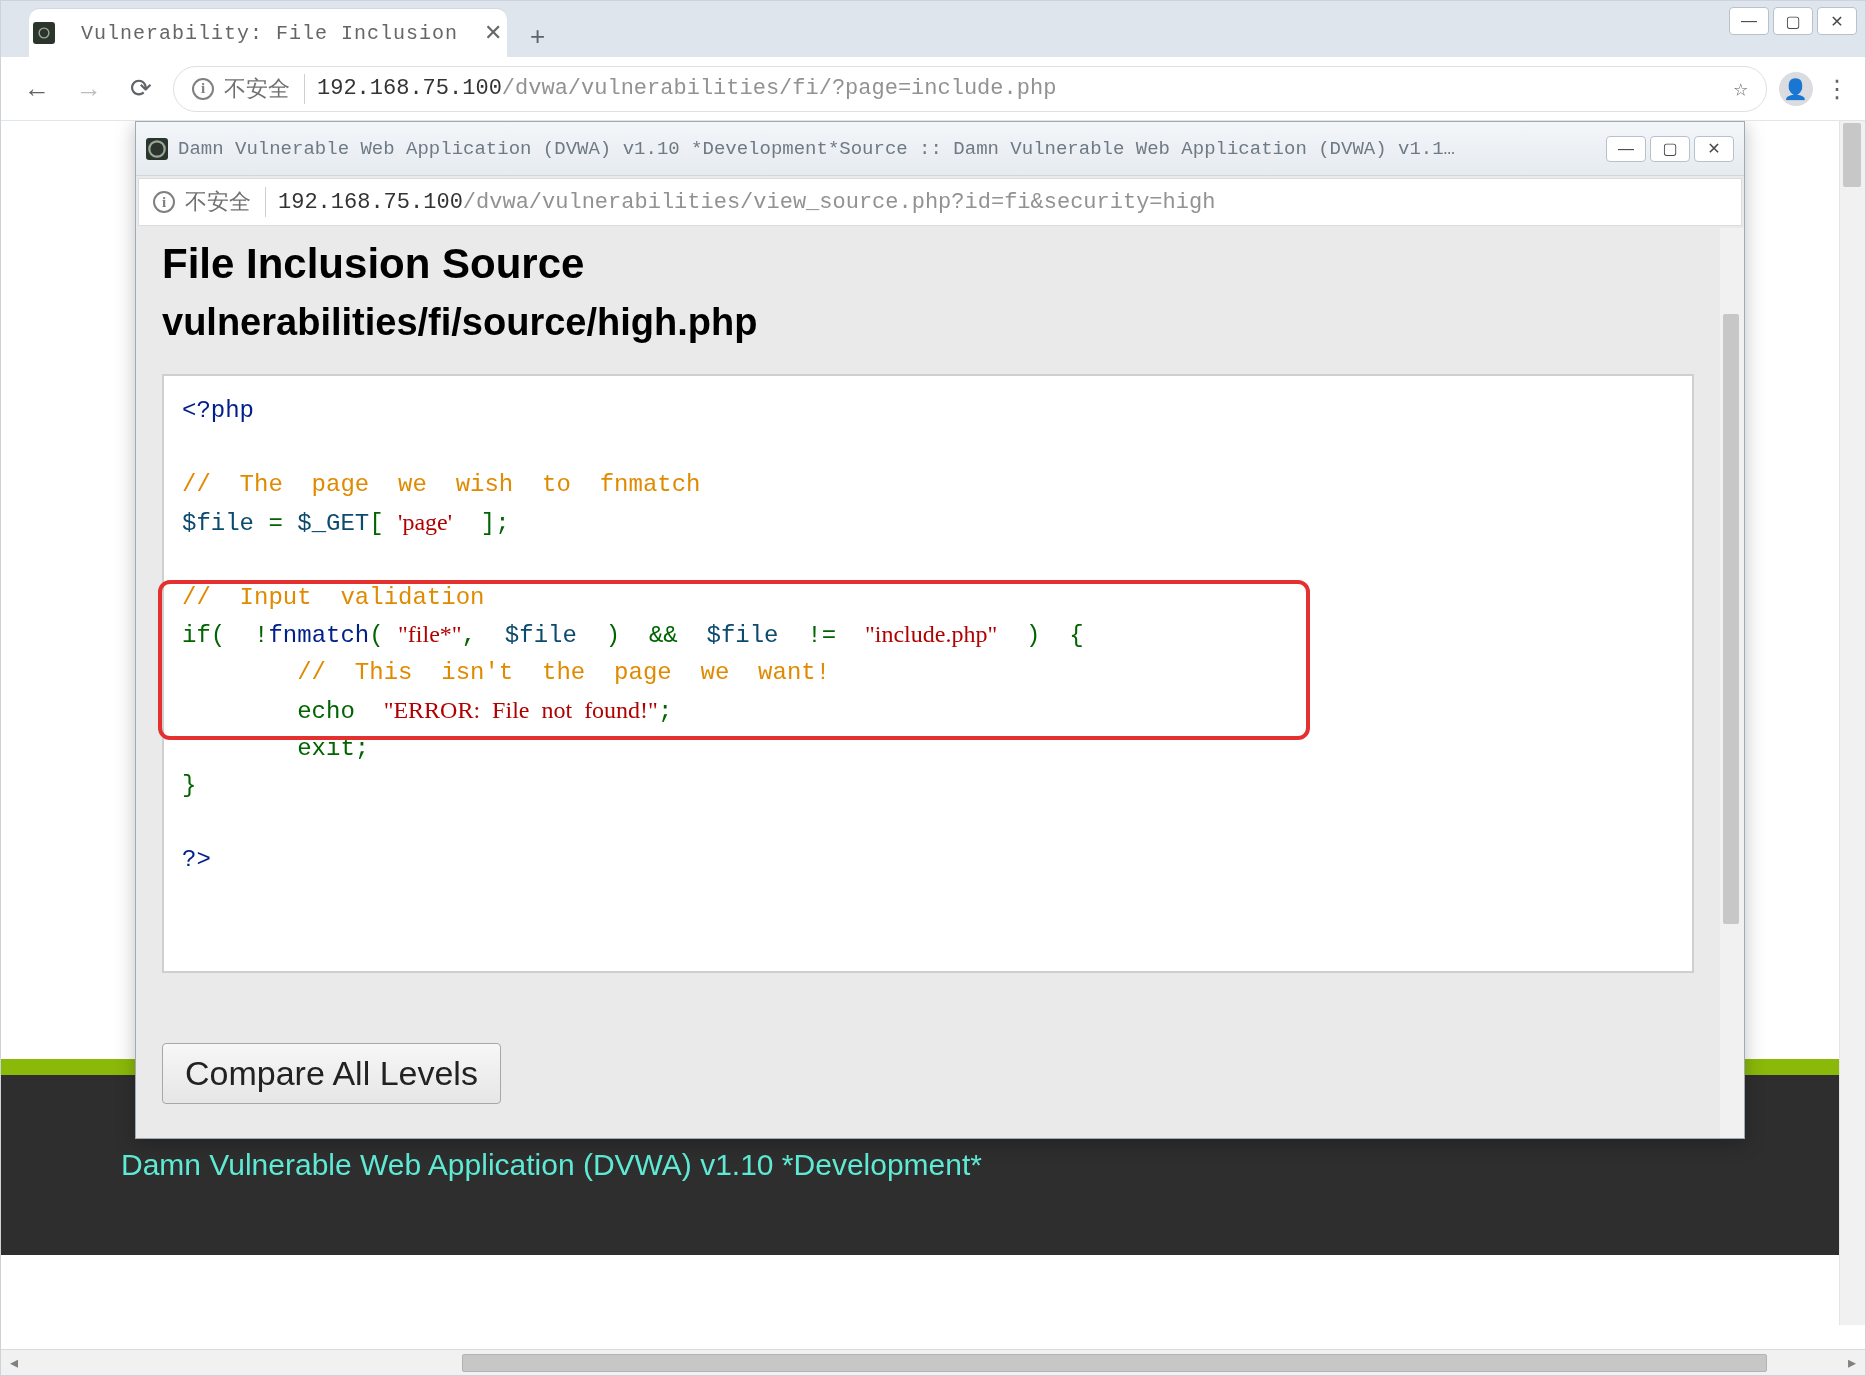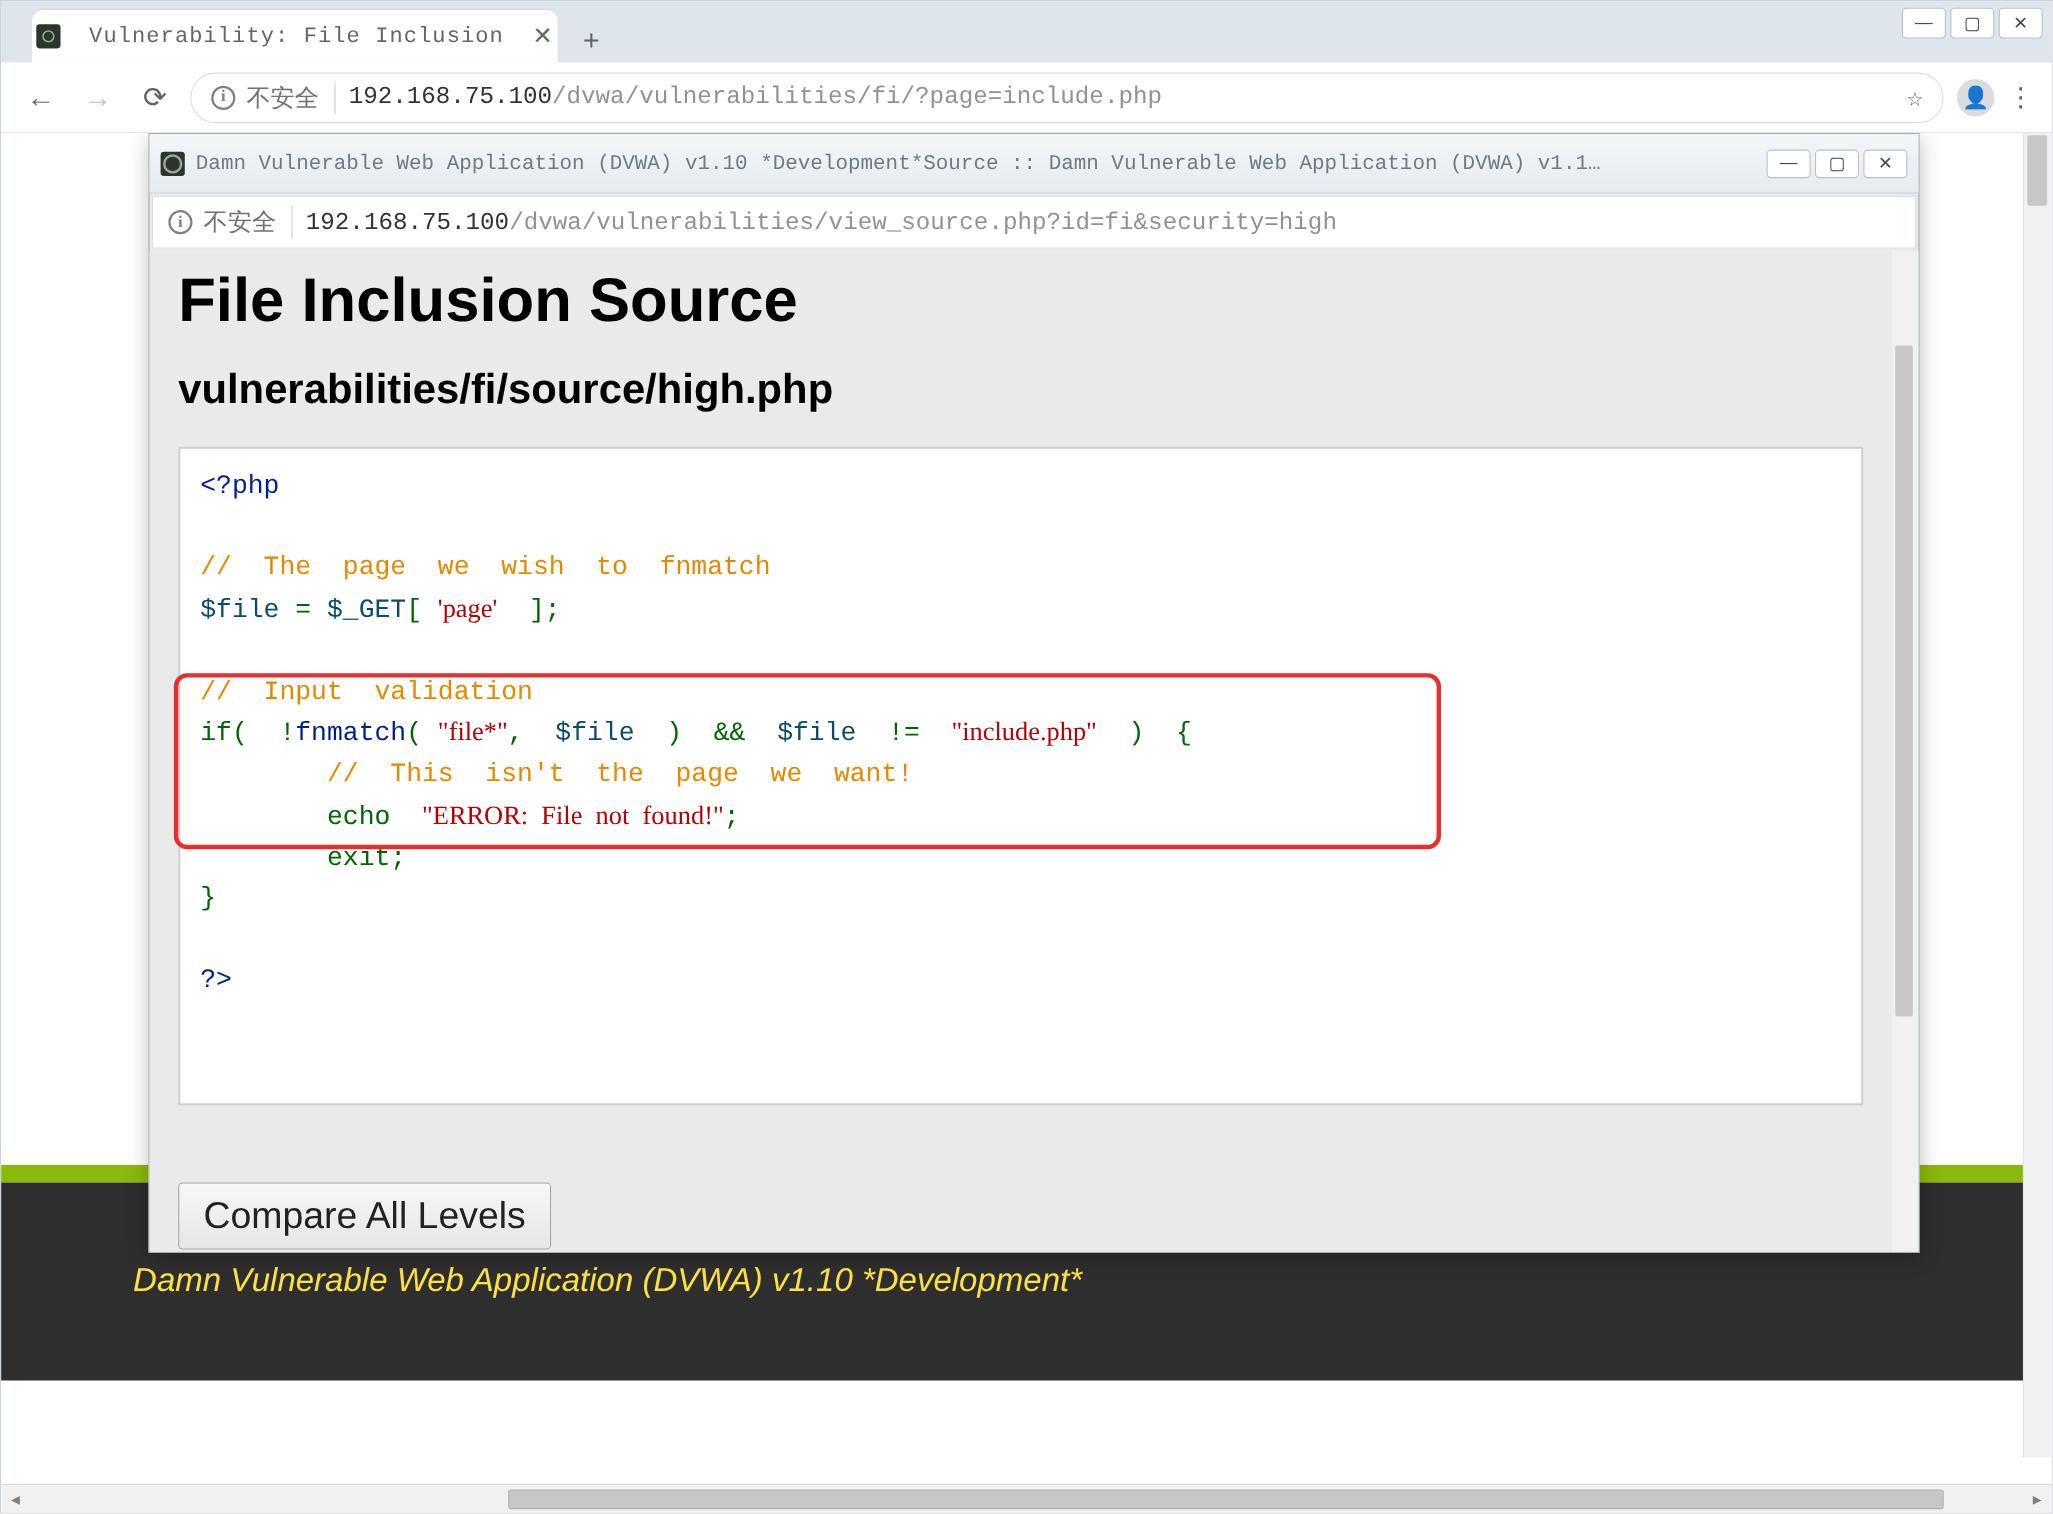--- a/index.html
+++ b/index.html
@@ -152,21 +152,21 @@
 
 
 .dvwa-footer-strip {
   position:absolute;
   left:0; right:26px;
   bottom:52px;
   height:240px;
 }
 .dvwa-footer-strip .green-bar { height:16px; background:#8bb909; }
 .dvwa-footer-strip .dark-band { height:180px; background:#2e2e2e; display:flex; align-items:center; padding-left:120px; }
-.dvwa-footer-strip .dark-band .txt { color:#fde047; font-size:30px;font-style:italic; }
+.dvwa-footer-strip .dark-band .txt { color:#5eead4; font-size:30px; }
 
 
 .popup {
   position:absolute;
   left:134px;
   top:0px;
   width:1610px;
   height:1018px;
   background:#eaeaea;
   border:1px solid #9faab3;
@@ -220,21 +220,21 @@
 }
 .popup-vscroll .vthumb { position:absolute; top:86px; left:3px; width:16px; height:610px; background:#c7c7c7; border-radius:2px; }
 
 .popup-scroll-inner {
   position:absolute;
   left:0; right:24px; top:0; bottom:0;
   background:#eaeaea;
   padding: 12px 26px 20px 26px;
 }
 
-h1.src-title { font-family: Arial, sans-serif; font-size:56px; font-weight:bold; color:#000; margin-bottom:28px; }
+h1.src-title { font-family: Arial, sans-serif; font-size:42px; font-weight:bold; color:#000; margin-bottom:13px; }
 h2.src-sub { font-family: Arial, sans-serif; font-size:38px; font-weight:bold; color:#000; margin-bottom:30px; }
 
 .code-box {
   background:#fff;
   border:2px solid #cfcfcf;
   padding:16px 18px 18px 18px;
   font-family:"SimSun","Courier New",monospace;
   font-size:24px;
   line-height:1.55;
   position:relative;

